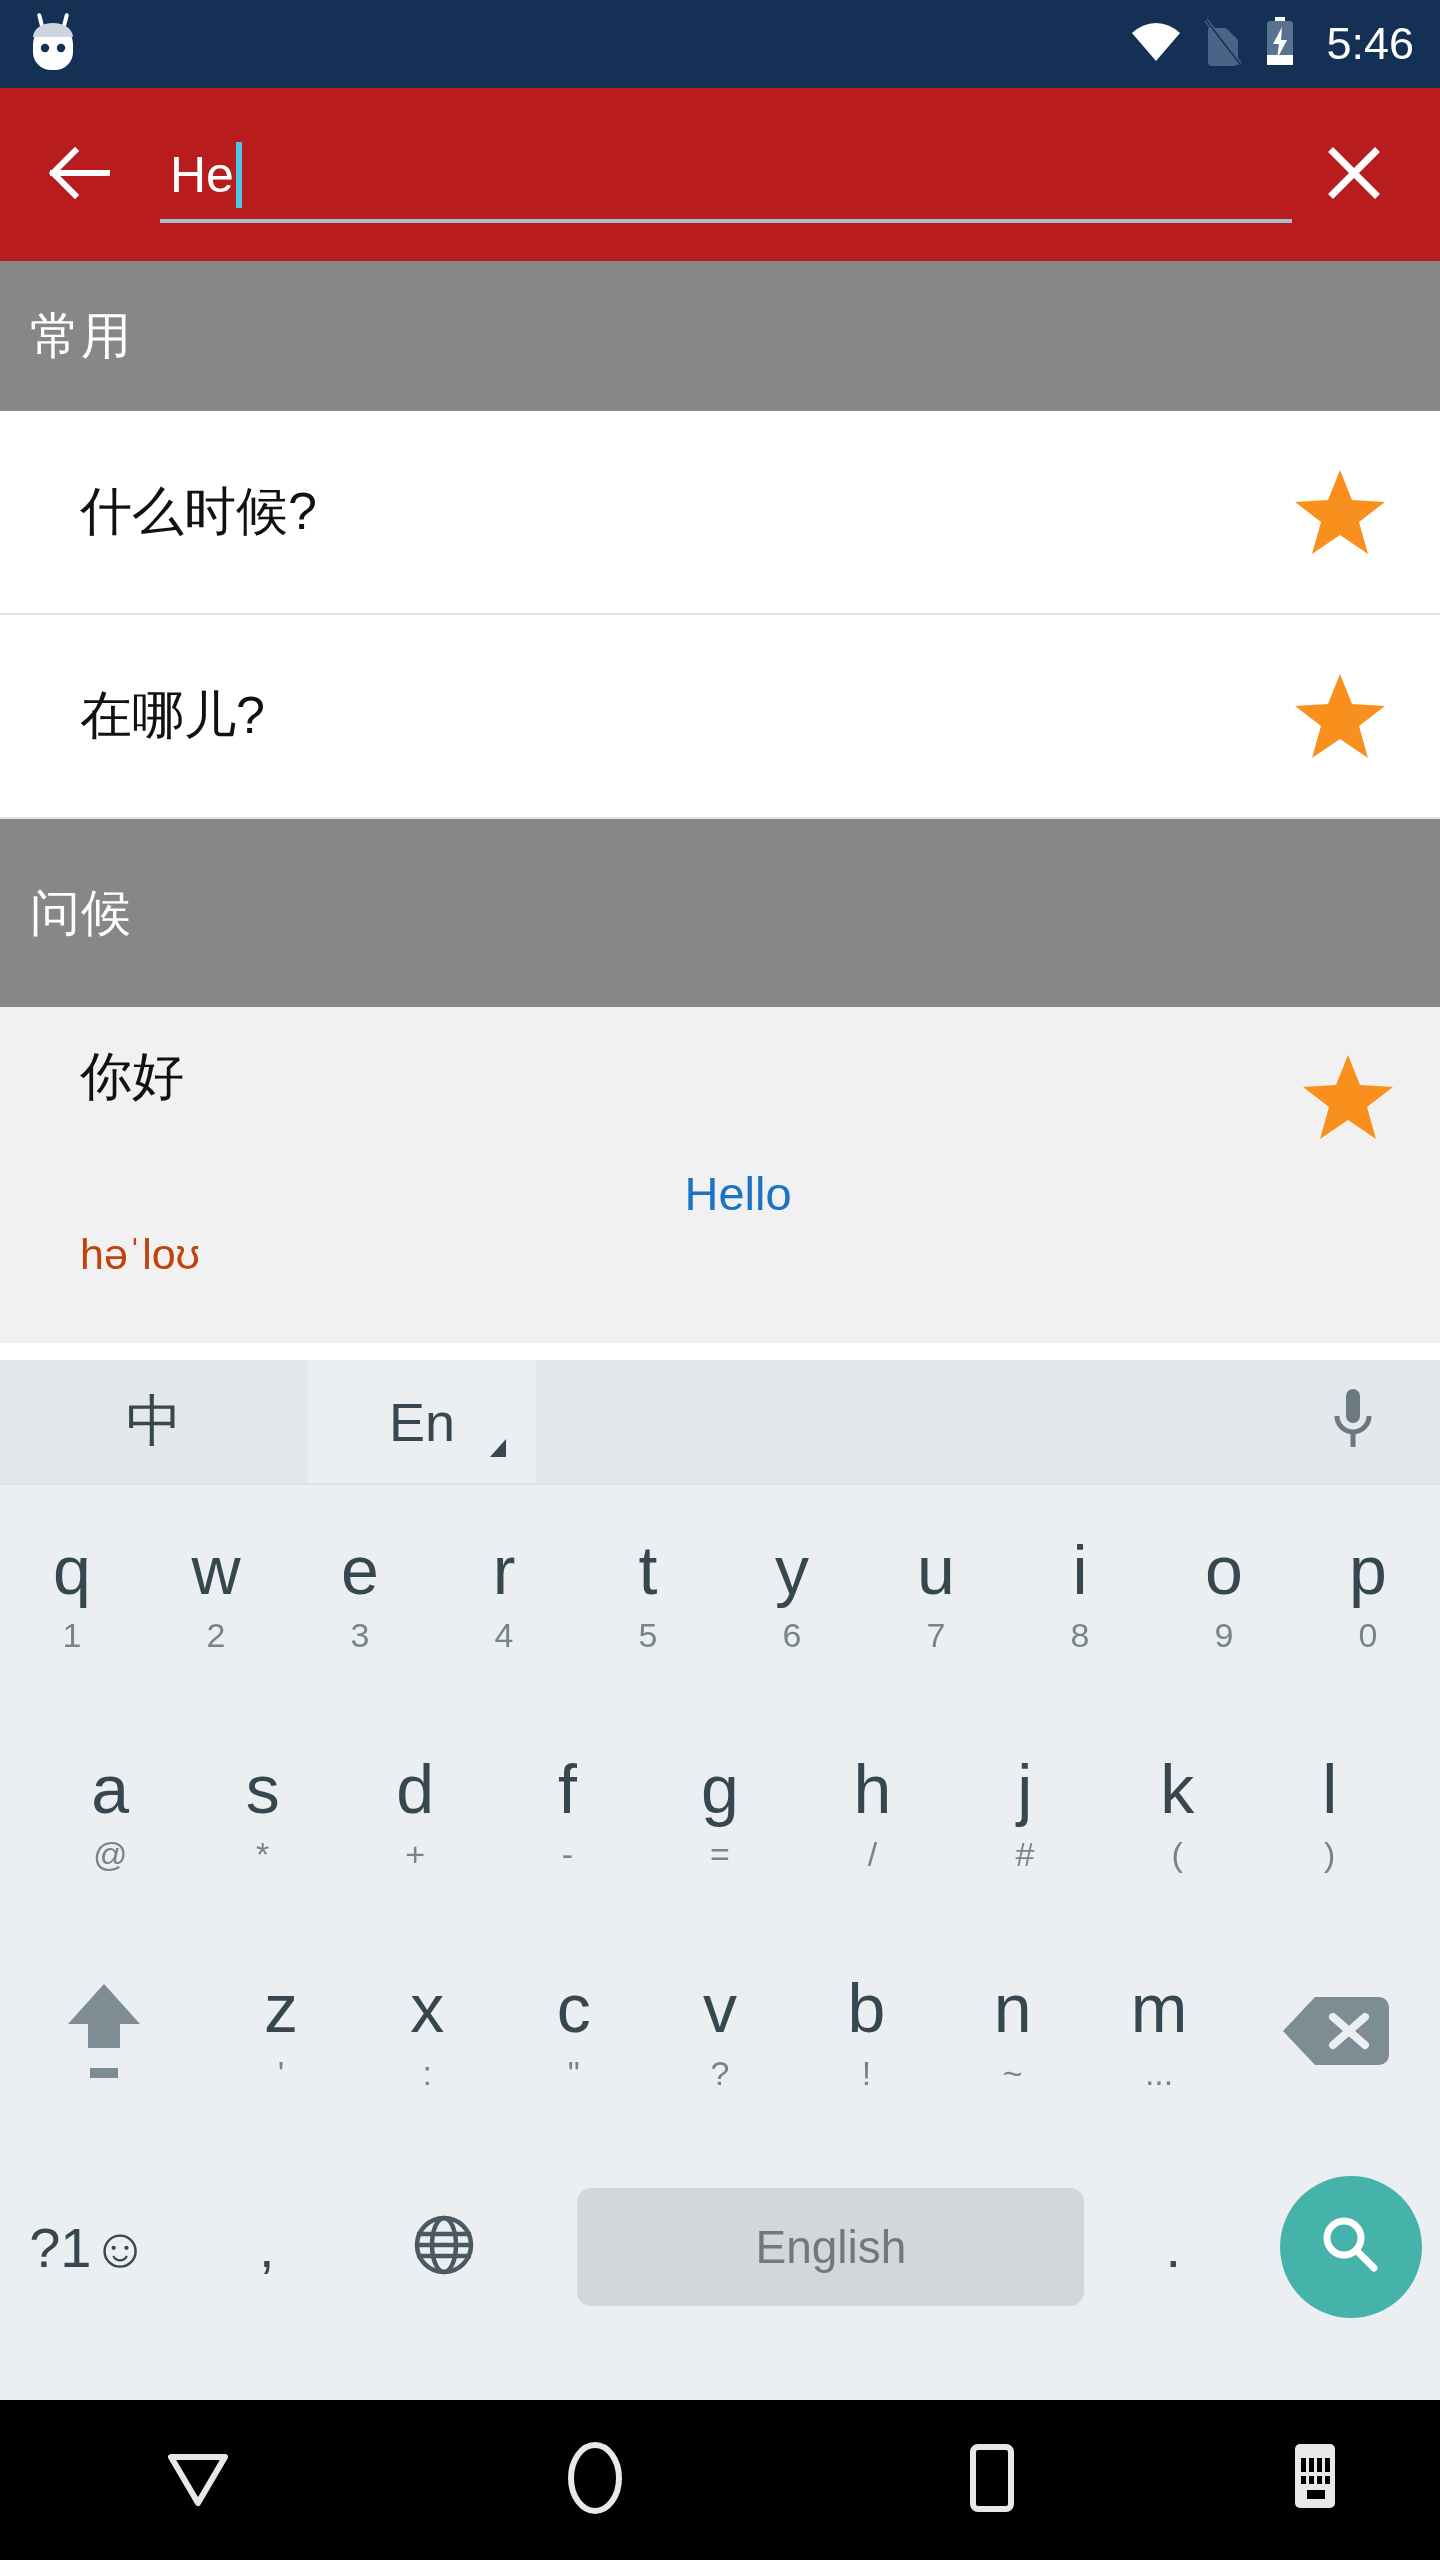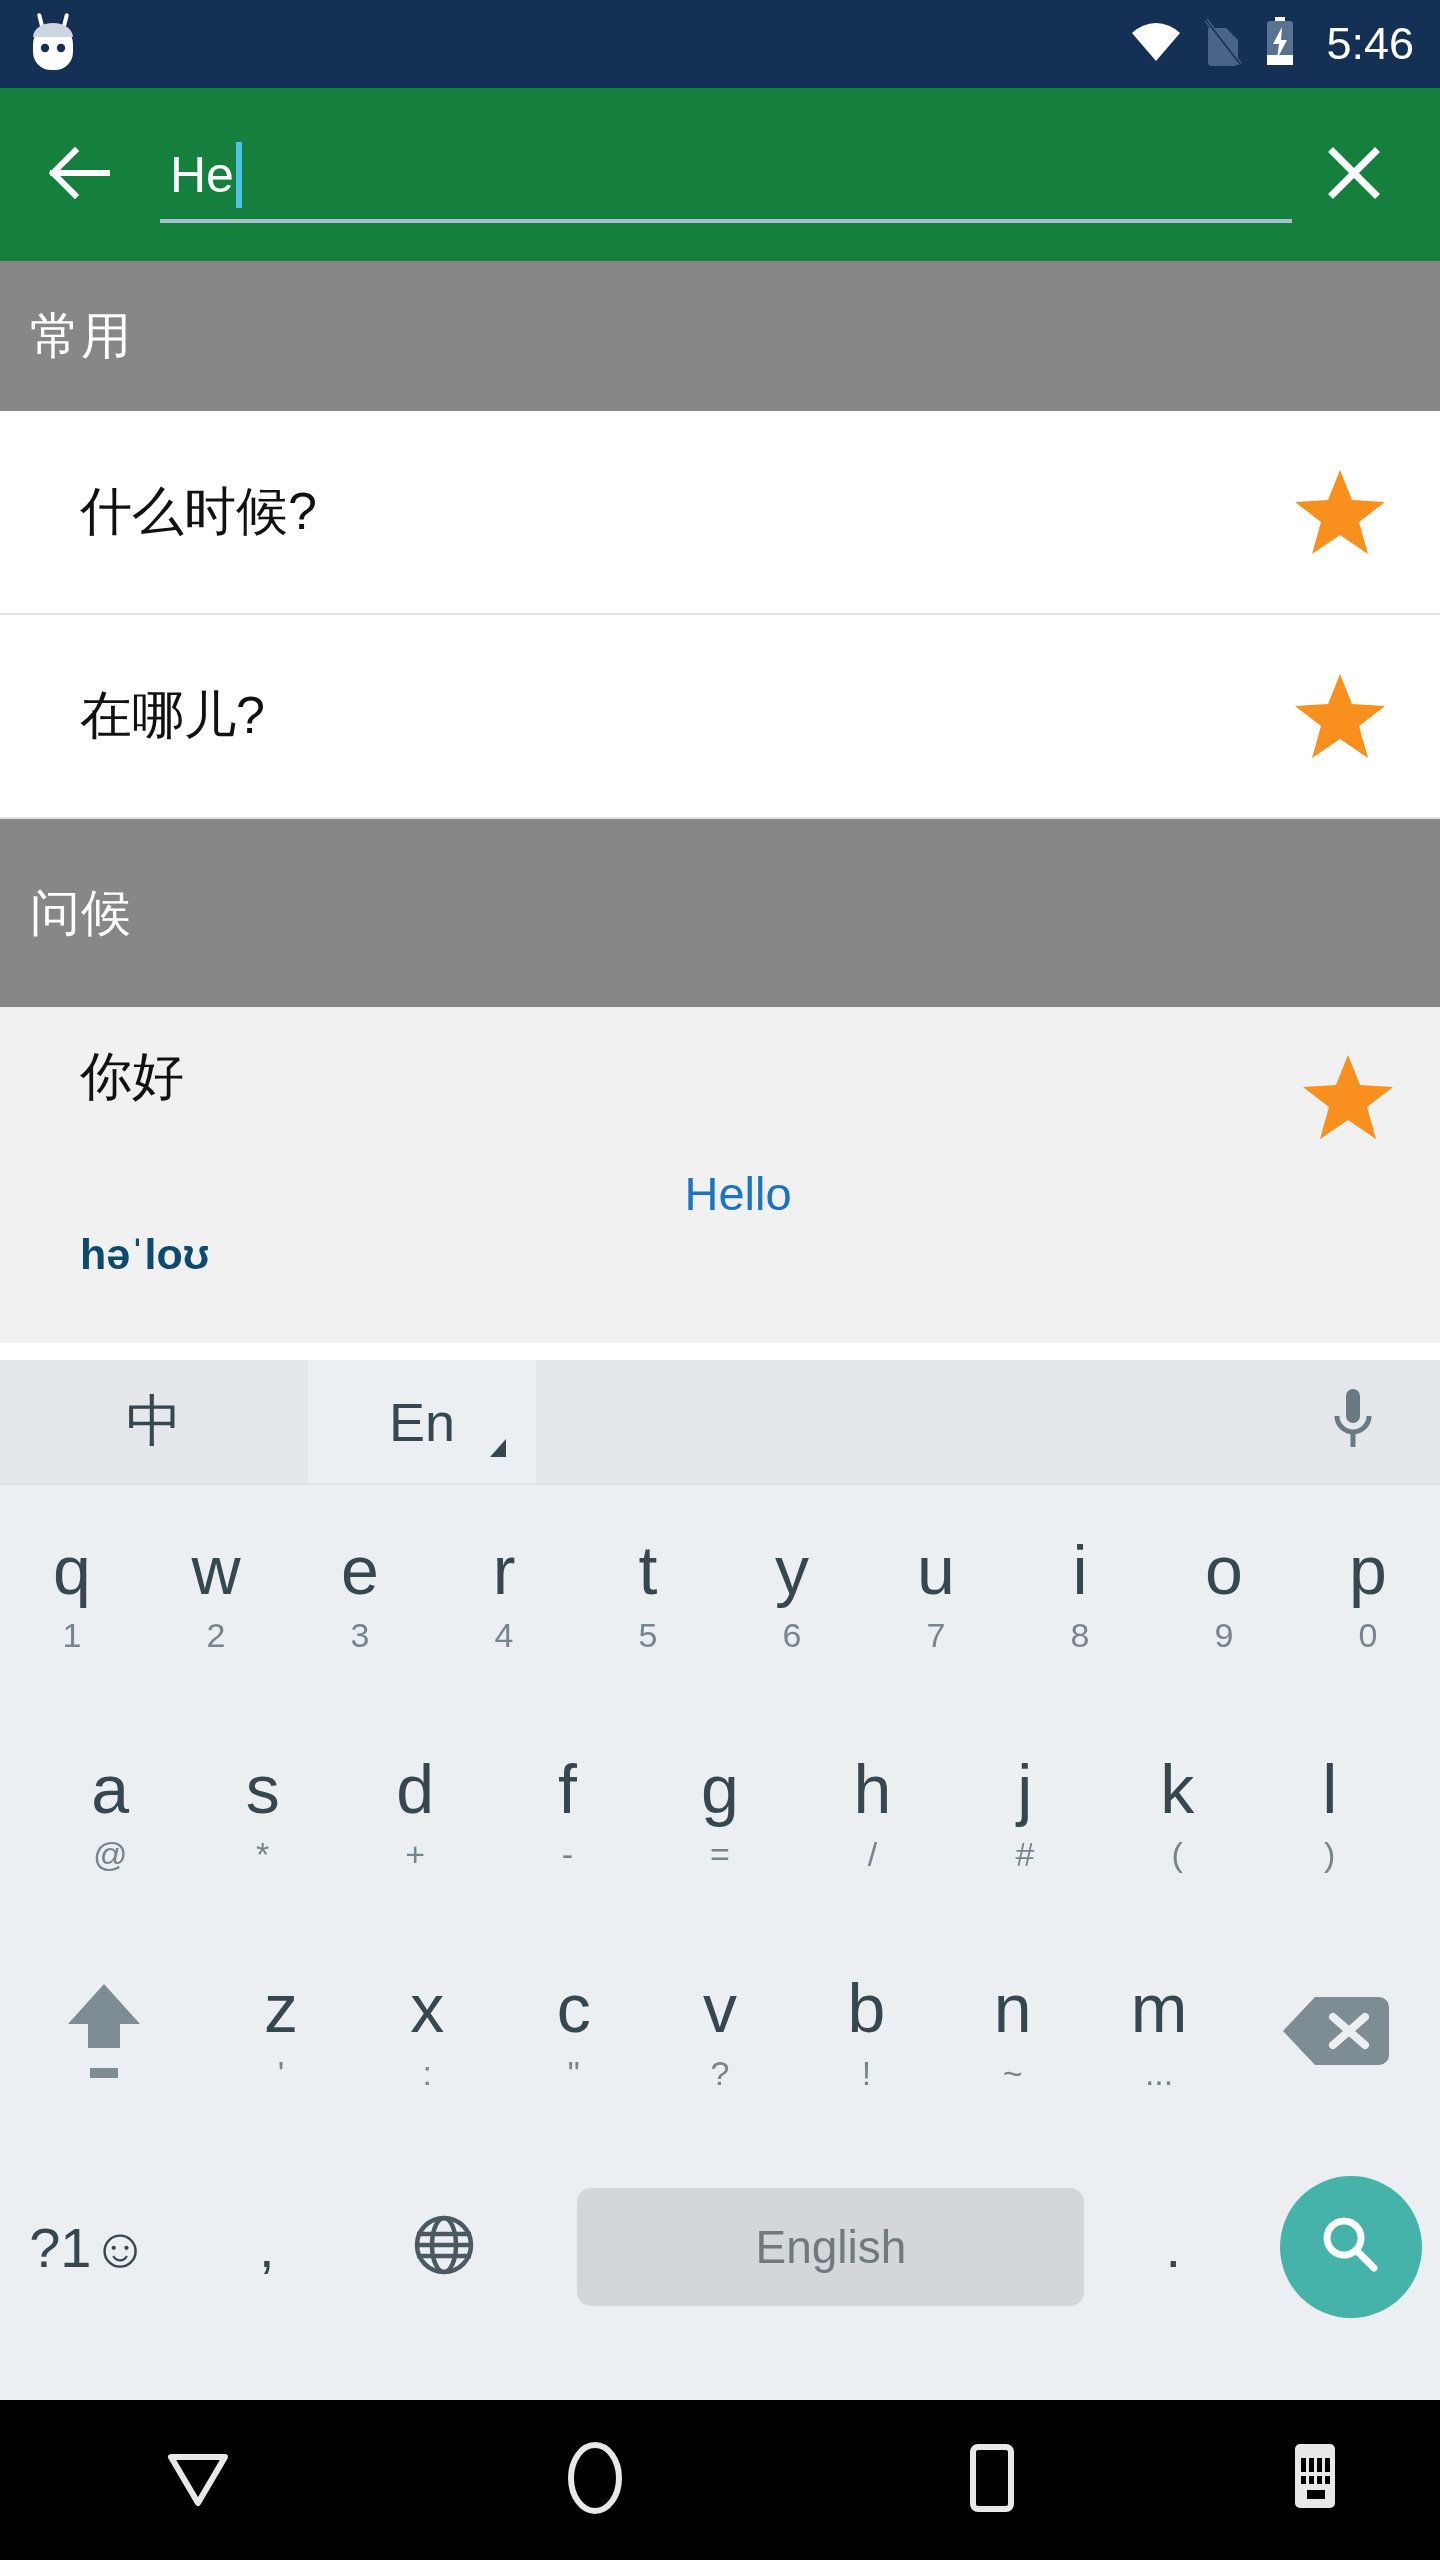--- a/index.html
+++ b/index.html
@@ -21,21 +21,21 @@
   .status-right {
     margin-left:auto; display:flex; align-items:center; gap:22px;
   }
   .status-time {
     color:#ffffff; font-size:45px; letter-spacing:0px; font-weight:400;
     margin-left:8px;
   }
 
   
   .appbar {
-    position:relative; height:173px; background:#15803d;
+    position:relative; height:173px; background:#b91c1c;
     display:flex; align-items:center; padding:0 34px;
   }
   .back-btn {
     width:96px; height:96px; display:flex; align-items:center;
     justify-content:center; flex:0 0 auto;
   }
   .search-wrap {
     flex:1 1 auto; position:relative; margin-left:22px; margin-right:10px;
     height:120px; display:flex; align-items:center;
   }
@@ -87,21 +87,21 @@
   .entry-cn {
     color:#111111; font-size:52px; font-weight:400; flex:1 1 auto;
     line-height:1.05;
   }
   .entry-en {
     color:#1A73C4; font-size:47px; font-weight:400; margin-top:24px;
     line-height:1.05;
     text-align:center;
   }
   .entry-ipa {
-    color:#0c4a6e; font-size:43px; font-weight:700; margin-top:14px;
+    color:#c2410c; font-size:43px; font-weight:400; margin-top:14px;
     line-height:1.05;
   }
 
   
   .keyboard {
     position:absolute; left:0; right:0; bottom:160px; top:1360px;
     background:#eceff1;
   }
   .sugg-bar {
     height:125px; display:flex; align-items:stretch; background:#e4e8ea;

